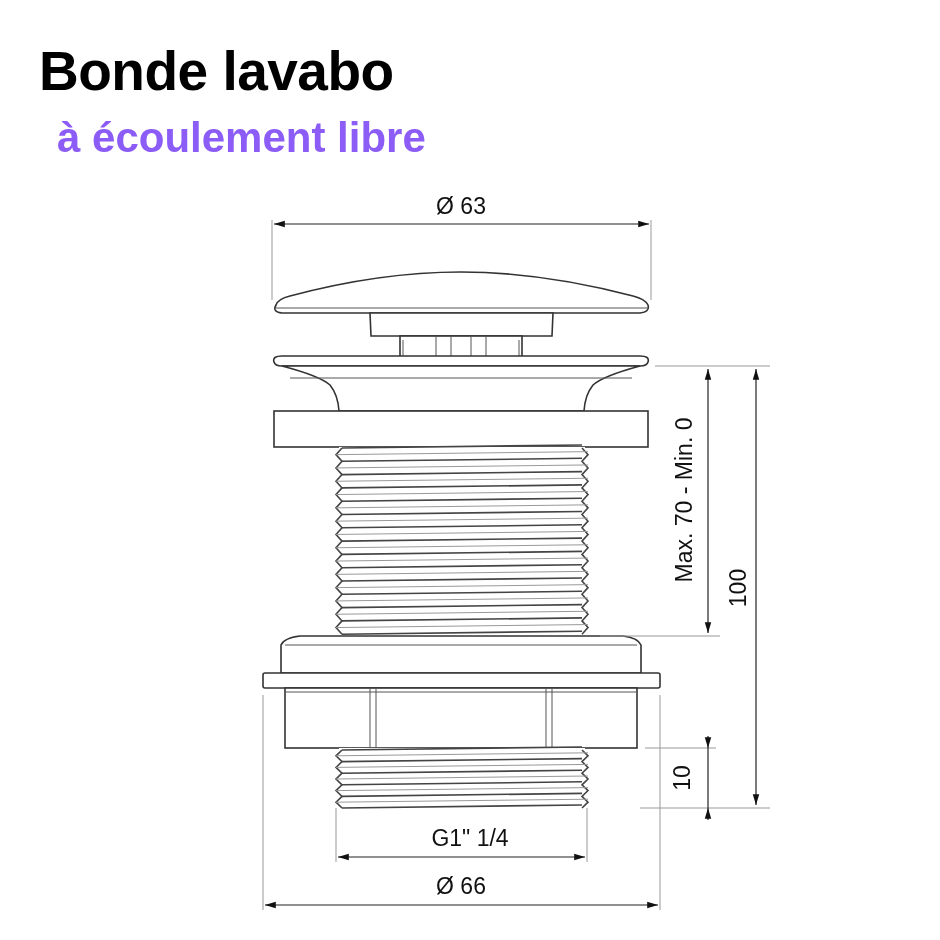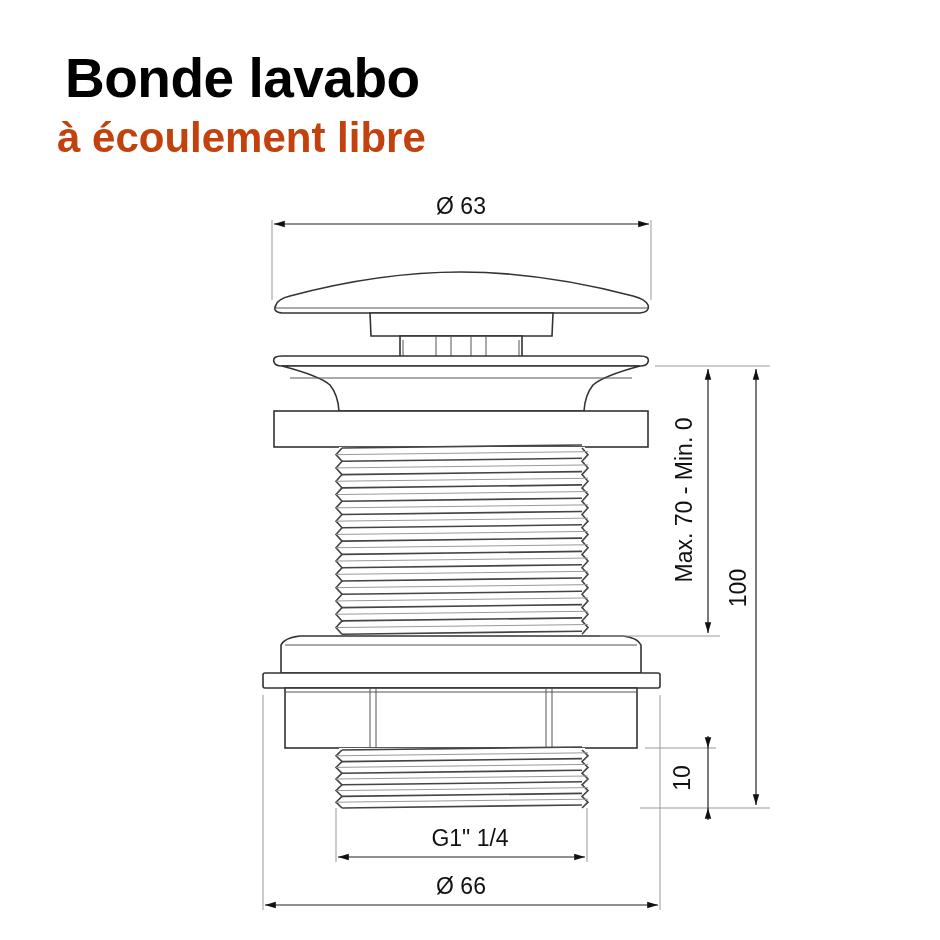--- a/index.html
+++ b/index.html
@@ -1,18 +1,18 @@
 <!DOCTYPE html>
 <html><head>
   <meta charset="utf-8">
   <style>
     html, body { margin: 0; padding: 0; background: #ffffff; }
     body { width: 940px; height: 940px; position: relative; overflow: hidden; font-family: "Liberation Sans", sans-serif; }
-    .title { position: absolute; left: 65px; top: 44px; font-family: "Liberation Sans", sans-serif; font-weight: bold; font-size: 55px; line-height: 1; color: #000; letter-spacing: -0.5px; margin-top: 7px; }
-    .subtitle { position: absolute; left: 57px; top: 117px; font-family: "Liberation Sans", sans-serif; font-weight: bold; font-size: 42px; line-height: 1; color: #c2410c; }
+    .title { position: absolute; left: 39px; top: 44px; font-family: "Liberation Sans", sans-serif; font-weight: bold; font-size: 55px; line-height: 1; color: #000; letter-spacing: -0.5px; }
+    .subtitle { position: absolute; left: 57px; top: 117px; font-family: "Liberation Sans", sans-serif; font-weight: bold; font-size: 42px; line-height: 1; color: #8b5cf6; }
     svg.drawing { position: absolute; left: 0; top: 0; }
     .dim-text { font-family: "Liberation Sans", sans-serif; font-size: 23px; fill: #111; }
     .part { fill: #fff; stroke: #333; stroke-width: 1.6; }
     .thin { stroke: #555; stroke-width: 1; fill: none; }
     .ext { stroke: #999; stroke-width: 1; fill: none; }
     .dimline { stroke: #222; stroke-width: 1.2; fill: none; }
     .thread { stroke: #444; stroke-width: 1.6; fill: none; }
     .thread-hl { stroke: #999; stroke-width: 1; fill: none; }
   </style>
 </head>

